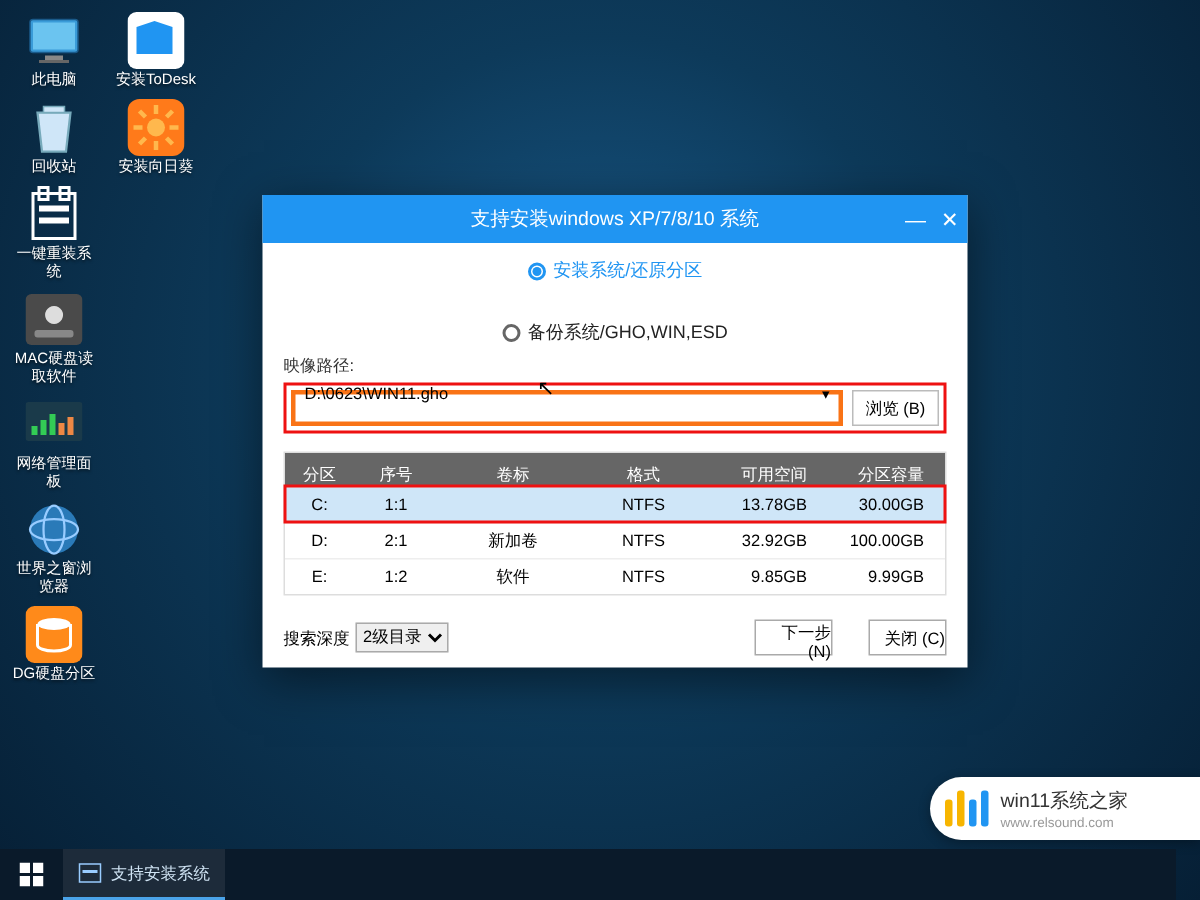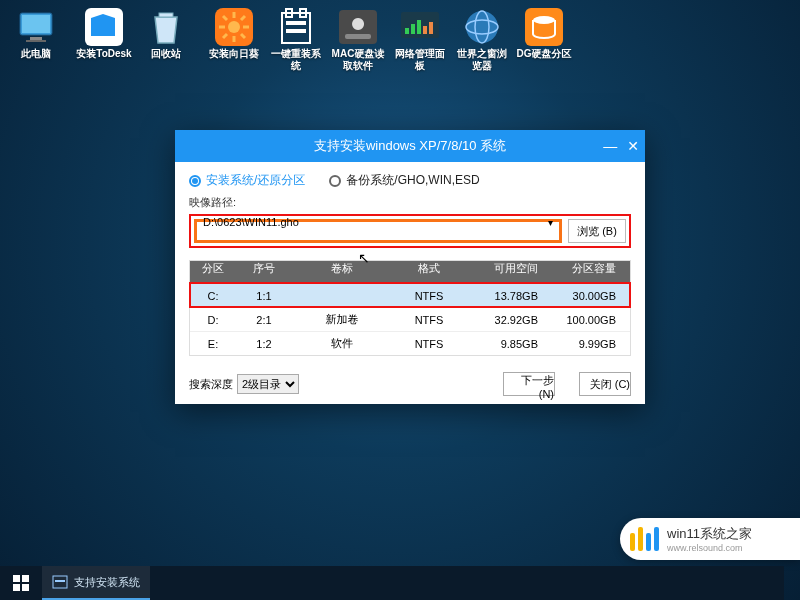--- a/index.html
+++ b/index.html
@@ -1,40 +1,40 @@
 <!DOCTYPE html>
 <html><head>
 <meta charset="utf-8">
 <style>
 * { margin: 0; padding: 0; box-sizing: border-box; font-family: "Microsoft YaHei", Arial, sans-serif; }
 body { width: 800px; height: 600px; overflow: hidden; background: radial-gradient(circle at 50% 40%, #1a5a8a 0%, #0d3a5a 40%, #061f35 100%); position: relative; }
 .desktop { position: absolute; inset: 0; }
-.desktop-icons { position: absolute; top: 8px; left: 8px; display: flex; flex-direction: row; gap: 6px; font-weight: bold; }
+.desktop-icons { position: absolute; top: 8px; left: 8px; display: flex; flex-direction: column; gap: 6px; }
 .icon-col { display: flex; gap: 12px; }
 .dicon { width: 56px; display: flex; flex-direction: column; align-items: center; gap: 2px; cursor: pointer; }
 .dicon .ib { width: 40px; height: 38px; display: flex; align-items: center; justify-content: center; }
 .dicon .lbl { color: #fff; font-size: 10px; text-align: center; text-shadow: 0 1px 2px rgba(0,0,0,.6); line-height: 12px; }
 .win { position: absolute; left: 175px; top: 130px; width: 470px; background: #fff; box-shadow: 0 8px 30px rgba(0,0,0,.5); }
 .titlebar { background: #2095f2; height: 32px; display: flex; align-items: center; justify-content: center; position: relative; color: #fff; font-size: 13px; }
 .titlebar .ctrls { position: absolute; right: 6px; top: 0; height: 32px; display: flex; align-items: center; gap: 10px; }
 .titlebar .ctrls span { cursor: pointer; font-size: 14px; }
 .body { padding: 10px 14px 8px; }
-.radios { display: flex; gap: 24px; align-items: center; font-size: 12px; color: #222; margin-bottom: 6px; }
+.radios { display: flex; gap: 24px; align-items: center; font-size: 12px; color: #222; margin-bottom: 6px; flex-direction: column; }
 .radio { display: flex; align-items: center; gap: 5px; cursor: pointer; }
 .rc { width: 12px; height: 12px; border: 2px solid #2095f2; border-radius: 50%; display: flex; align-items: center; justify-content: center; }
 .rc.on::after { content: ""; width: 6px; height: 6px; background: #2095f2; border-radius: 50%; }
 .rc.off { border-color: #666; }
 .radio.sel { color: #2095f2; }
 .pathlbl { font-size: 11px; color: #333; margin-bottom: 4px; }
 .pathrow { display: flex; gap: 6px; align-items: stretch; border: 2px solid #e11; padding: 3px; }
 .pdrop { flex: 1; border: 3px solid #f97316; height: 24px; display: flex; align-items: flex-end; padding: 0 20px 12px 6px; font-size: 11px; position: relative; background: #fff; cursor: pointer; }
 .pdrop::after { content: "▾"; position: absolute; right: 6px; font-size: 10px; }
 .browse { width: 58px; border: 1px solid #bbb; background: #fff; font-size: 11px; cursor: pointer; }
 .tbl { margin-top: 12px; border: 1px solid #ddd; font-size: 11px; }
-.tbl .hdr { display: flex; background: #666; color: #fff; height: 22px; align-items: flex-start; }
+.tbl .hdr { display: flex; background: #666; color: #fff; height: 22px; align-items: flex-end; }
 .tbl .row { display: flex; height: 24px; align-items: center; border-top: 1px solid #eee; cursor: pointer; }
 .tbl .row.sel { background: #cfe6f8; outline: 2px solid #e11; outline-offset: -1px; }
 .c1 { width: 46px; text-align: center; }
 .c2 { width: 56px; text-align: center; }
 .c3 { width: 100px; text-align: center; }
 .c4 { width: 74px; text-align: center; }
 .c5 { width: 80px; text-align: right; padding-right: 8px; }
 .c6 { flex: 1; text-align: right; padding-right: 14px; }
 .cursor { position: absolute; left: 358px; top: 250px; font-size: 14px; color: #000; pointer-events: none; }
 .footer { display: flex; align-items: center; margin-top: 16px; gap: 24px; font-size: 11px; }

